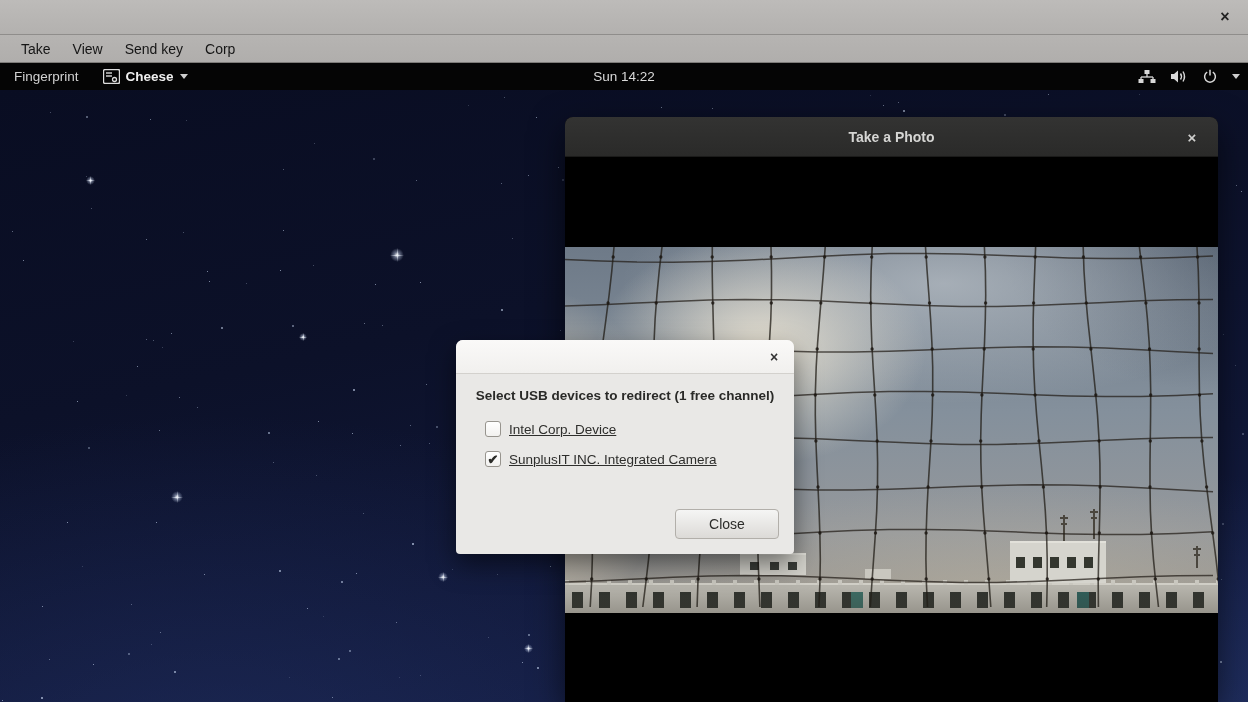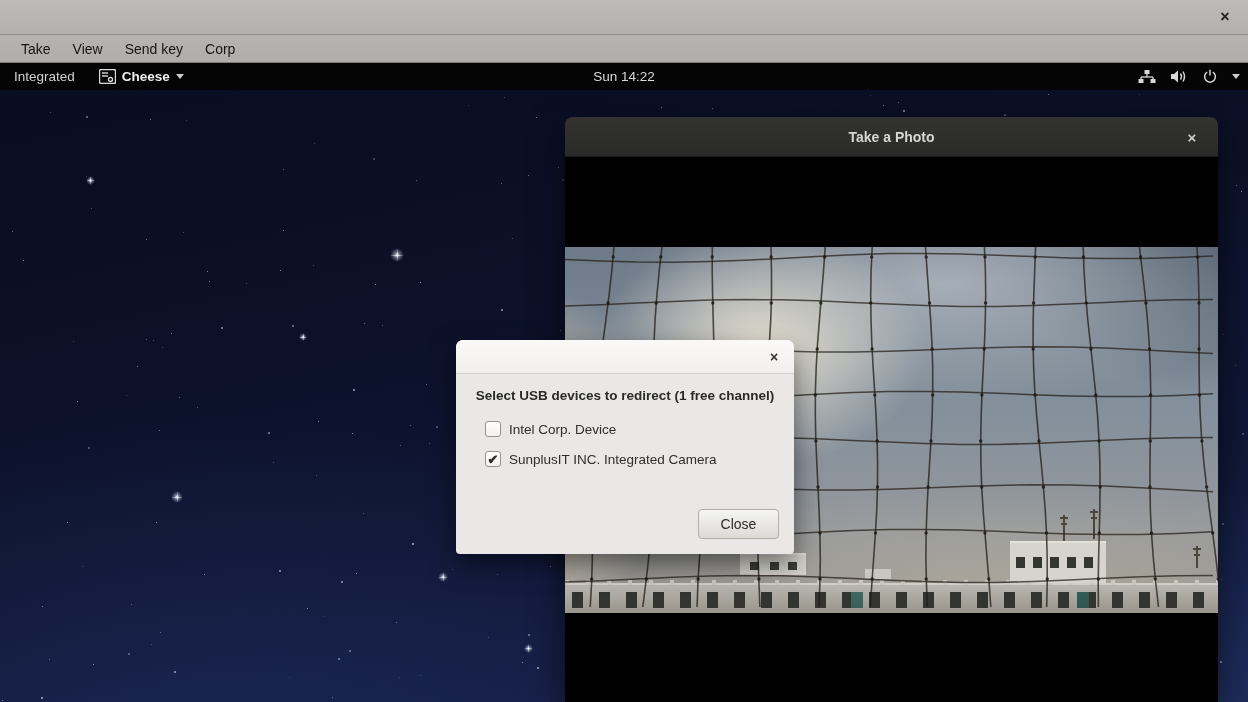--- a/index.html
+++ b/index.html
@@ -105,22 +105,22 @@
   .usb-close { position:absolute; right:8px; top:5px; width:24px; height:24px;
     display:flex; align-items:center; justify-content:center; color:#333;
     font-size:14px; font-weight:bold; }
   .usb-heading { position:absolute; left:0; top:48px; width:338px; text-align:center;
     font-size:13.5px; font-weight:bold; color:#2a2a28; }
   .usb-rows { position:absolute; left:29px; top:74px; }
   .usb-row { display:flex; align-items:center; height:30px; gap:8px; }
   .checkbox { width:16px; height:16px; border:1px solid #97948e; border-radius:3px;
     background:linear-gradient(#ffffff,#f2f1ef); display:flex; align-items:center;
     justify-content:center; font-size:13px; font-weight:bold; color:#2b2b28; line-height:1; }
-  .usb-row-label { font-size:13.5px; color:#2e2e2c; }
-  .usb-close-btn { position:absolute; right:15px; bottom:15px; width:81px; height:30px;
+  .usb-row-label { font-size:13.5px; color:#2e2e2c;text-decoration:underline; }
+  .usb-close-btn { position:absolute; right:15px; bottom:15px; width:104px; height:30px;
     border:1px solid #b2afaa; border-radius:4px;
     background:linear-gradient(#f5f5f4,#dcdad7); font-size:14px; color:#2c2c2a;
     font-family:"Liberation Sans", sans-serif; }
 
   svg { display:block; }
 </style>
 </head>
 <body>
 
 <div class="rv-titlebar">
@@ -367,21 +367,21 @@
     <span class="star" style="left:209px;top:191px;width:1px;height:1px;background:rgba(205,220,245,0.76)"></span>
     <span class="bstar" style="left:390px;top:158px;width:14px;height:14px"></span>
     <span class="bstar" style="left:171px;top:401px;width:12px;height:12px"></span>
     <span class="bstar" style="left:438px;top:482px;width:10px;height:10px"></span>
     <span class="bstar" style="left:85.5px;top:85.5px;width:9px;height:9px"></span>
     <span class="bstar" style="left:523.5px;top:553.5px;width:9px;height:9px"></span>
     <span class="bstar" style="left:299px;top:243px;width:8px;height:8px"></span>
   </div>
 
 <div class="gnome-topbar">
-  <div class="tb-activities">Integrated</div>
+  <div class="tb-activities">Fingerprint</div>
   <div class="tb-appmenu">
     <svg width="17" height="15" viewBox="0 0 17 15">
       <rect x="0.5" y="0.5" width="16" height="14" rx="1.5" fill="none" stroke="#dcdcdc" stroke-width="1.4"></rect>
       <line x1="3" y1="4" x2="9" y2="4" stroke="#dcdcdc" stroke-width="1.4"></line>
       <line x1="3" y1="7" x2="9" y2="7" stroke="#dcdcdc" stroke-width="1.4"></line>
       <circle cx="11.5" cy="10.5" r="2" fill="none" stroke="#dcdcdc" stroke-width="1.3"></circle>
     </svg>
     <span class="tb-appname">Cheese</span>
     <span class="chev"></span>
   </div>

